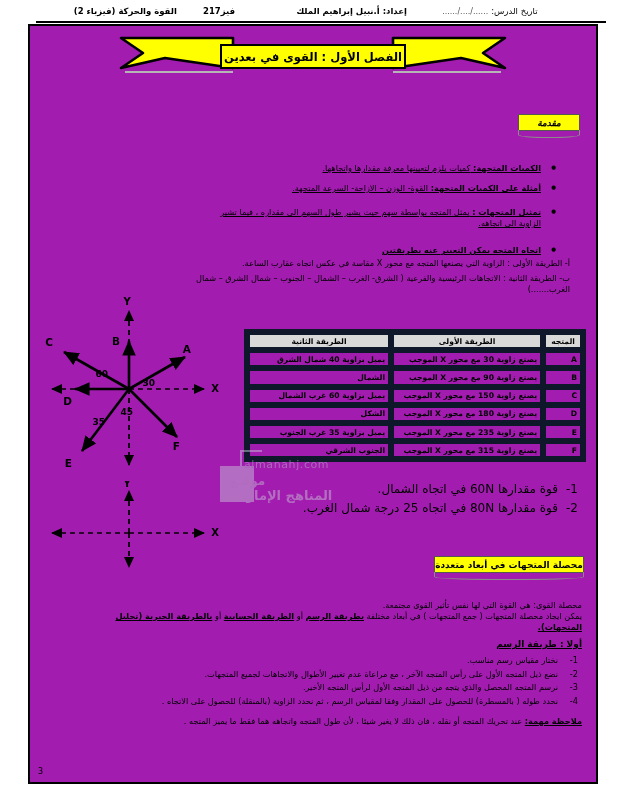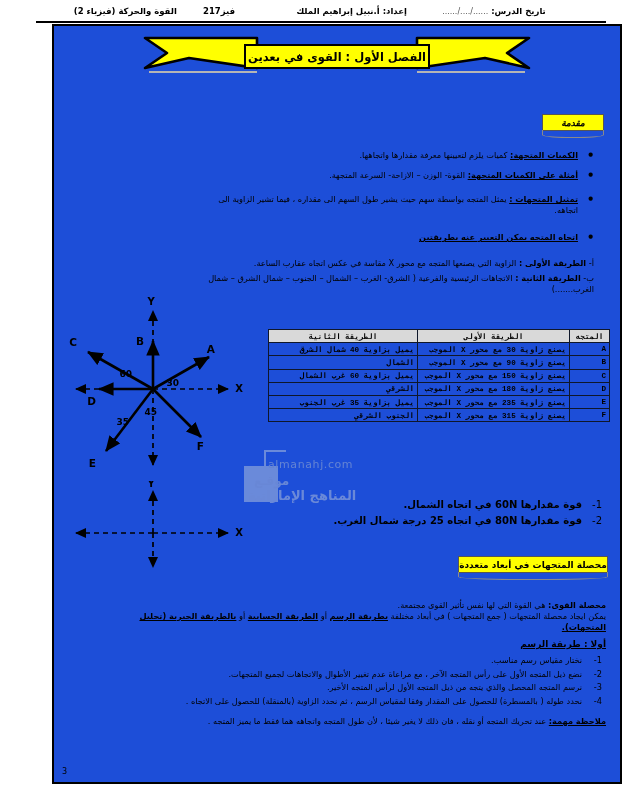--- a/index.html
+++ b/index.html
@@ -37,24 +37,24 @@
 
   .header-rule {
     position: absolute;
     top: 21px; left: 36px; right: 25px;
     height: 2px; background: #000;
   }
 
   
   .page-frame {
     position: absolute;
-    top: 24px; left: 52px;
+    top: 24px; left: 28px;
     width: 570px; height: 760px;
     border: 2.5px solid #000;
-    background: #1d4ed8;
+    background: #a21caf;
   }
   .frame-shadow {
     position: absolute;
     top: 29px; left: 41px;
     width: 570px; height: 760px;
     background: #cfcfcf;
     z-index: -1;
   }
 
   
@@ -117,26 +117,27 @@
 
   
   .txt {
     position: absolute;
     font-size: 8.2px;
     line-height: 1.35;
     text-align: right;
     direction: rtl;
     color: #000;
   }
-  .bold { font-weight: bold; }
+  .bold { font-weight: normal; }
   .bu { font-weight: bold; text-decoration: underline; }
 
   ul.bullets {
-    margin: 4px; padding: 0 14px 0 0;
+    margin: 17px; padding: 0 14px 0 0;
     list-style: none;
+    text-decoration: underline;
   }
   ul.bullets > li {
     position: relative;
     margin-bottom: 9px;
     padding-right: 10px;
   }
   ul.bullets > li::before {
     content: "\25CF";
     position: absolute;
     right: -5px; top: 1px;
@@ -165,25 +166,24 @@
   
   .vec-table {
     position: absolute;
     top: 303px; right: 10px;
     width: 342px;
     border-collapse: collapse;
     font-size: 7.6px;
     direction: rtl;
   }
   .vec-table th, .vec-table td {
-    border: 1px solid #0f172a;
+    border: 6px solid #0f172a;
     padding: 1.6px 3px;
     font-weight: bold;
     white-space: nowrap;
-    font-family: Liberation Mono, monospace;
   }
   .vec-table thead th {
     background: #d9d9d9;
     font-weight: bold;
   }
   .vec-table td.col-name { width: 40px; }
   .vec-table td.col-first { width: 152px; }
 
   
   .diagram {
@@ -379,21 +379,21 @@
         <td>الشمال</td>
       </tr>
       <tr>
         <td class="col-name">C</td>
         <td class="col-first">يصنع زاوية 150 مع محور X الموجب</td>
         <td>يميل بزاوية 60 غرب الشمال</td>
       </tr>
       <tr>
         <td class="col-name">D</td>
         <td class="col-first">يصنع زاوية 180 مع محور X الموجب</td>
-        <td>الشرقي</td>
+        <td>الشكل</td>
       </tr>
       <tr>
         <td class="col-name">E</td>
         <td class="col-first">يصنع زاوية 235 مع محور X الموجب</td>
         <td>يميل بزاوية 35 غرب الجنوب</td>
       </tr>
       <tr>
         <td class="col-name">F</td>
         <td class="col-first">يصنع زاوية 315 مع محور X الموجب</td>
         <td>الجنوب الشرقي</td>
@@ -403,21 +403,21 @@
 
   <div class="watermark">
     <div class="wm-shape"></div>
     <div class="wm-shape2"></div>
     <div class="wm-text">almanahj.com</div>
     <div class="wm-ar">موقـع</div>
     <div class="wm-ar2">المناهج الإماراتية</div>
   </div>
 
   <div class="txt" style="top:452px; right:14px; width:380px; font-size:9px;">
-    <ol class="numlist" style="margin-top:20px; font-size:10px;text-align:right;">
+    <ol class="numlist" style="margin-top:3px; font-size:12px;text-align:right;">
       <li class="bold">قوة مقدارها 60N في اتجاه الشمال.</li>
       <li class="bold">قوة مقدارها 80N في اتجاه 25 درجة شمال الغرب.</li>
     </ol>
   </div>
 
   <svg class="diagram diagram2" viewBox="0 0 205 90">
     <defs>
       <marker id="ah3" markerWidth="8" markerHeight="8" refX="6" refY="3" orient="auto">
         <path d="M0,0 L6.6,3 L0,6 z" fill="#000"></path>
       </marker>

